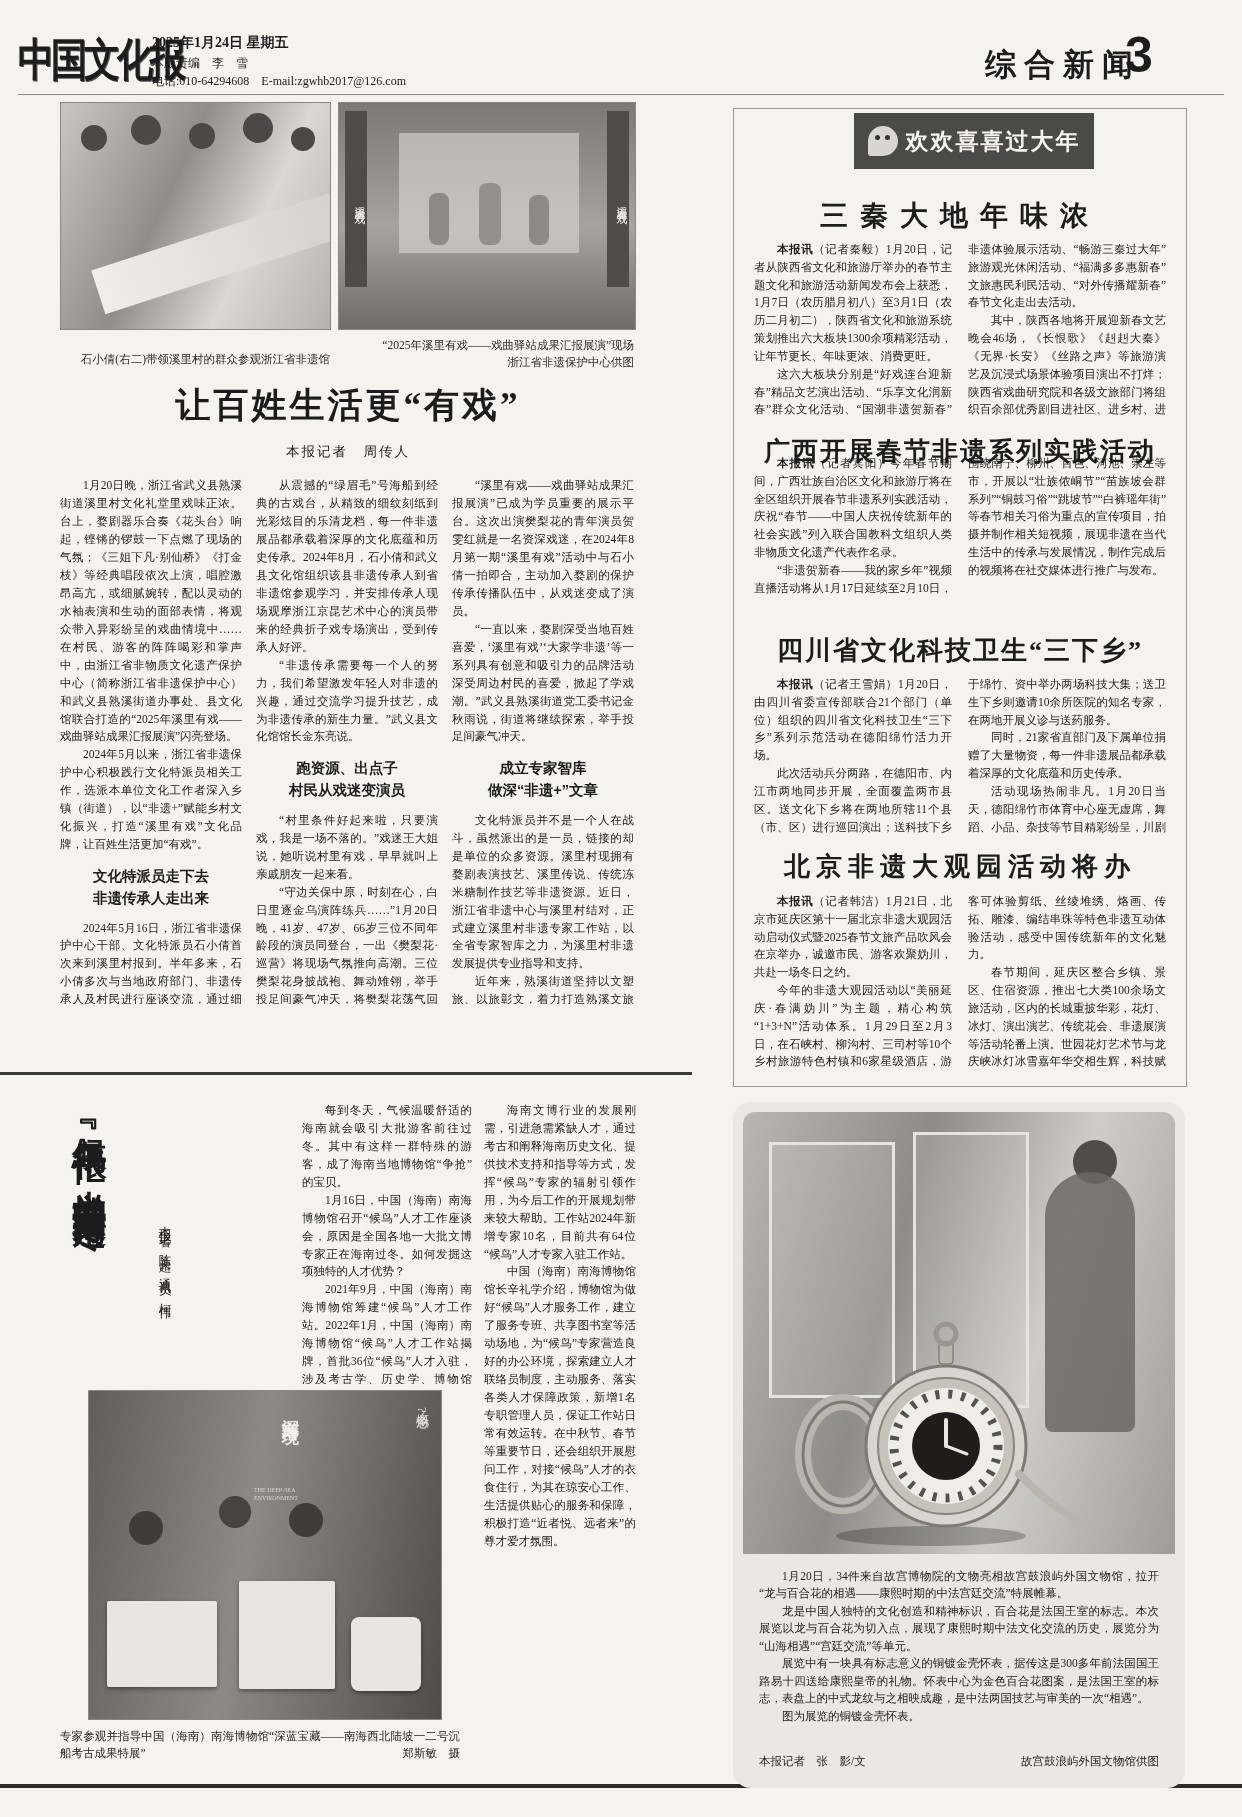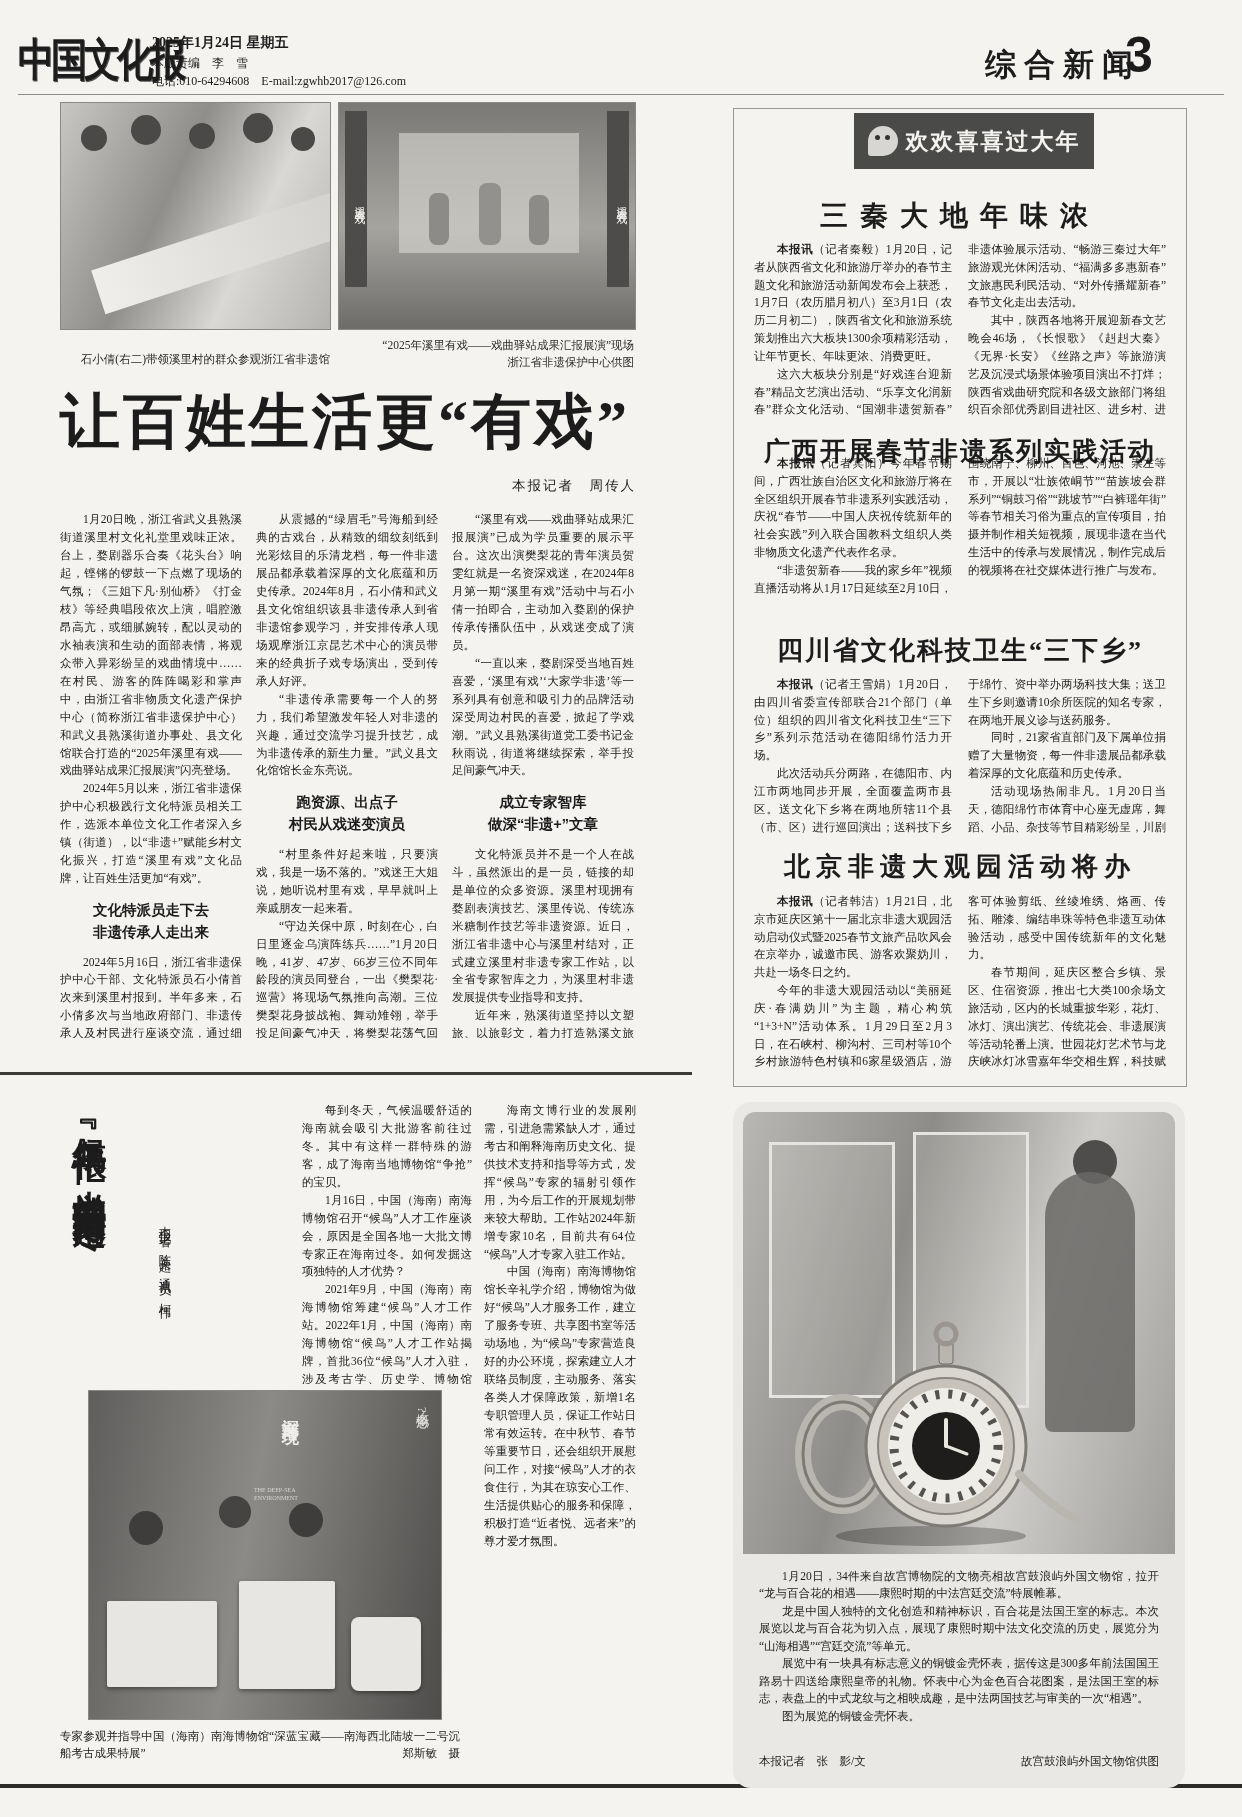--- a/index.html
+++ b/index.html
@@ -26,22 +26,22 @@
   #photo-stage{width:297px;height:226px;background:linear-gradient(#7b7976,#a6a49f 55%,#6e6c69);}
   .head-dot{position:absolute;border-radius:50%;background:#4a4947;}
   .case-band{position:absolute;background:linear-gradient(90deg,#efeeea,#cfcdc9);transform:rotate(-18deg);}
   .stage-backdrop{position:absolute;left:60px;top:30px;width:180px;height:120px;background:#d4d2cd;opacity:.65;}
   .stage-strip{position:absolute;top:8px;width:22px;height:170px;background:#4d4c4a;color:#f2f1ee;
                font-size:11px;text-align:center;padding-top:6px;letter-spacing:2px;}
   .caption-row{display:flex;gap:7px;margin-top:7px;}
   .pcaption{font-size:11.5px;line-height:1.45;color:#2a2a2a;}
   #cap-left{width:270px;text-align:right;padding-top:14px;}
   #cap-right{width:297px;text-align:right;}
-  #main-headline{margin-top:12px;font-size:60px;font-weight:900;letter-spacing:3px;}
-  #main-byline{margin-top:14px;text-align:right;font-size:13.5px;letter-spacing:2px;}
+  #main-headline{margin-top:12px;text-align:center;font-size:35px;font-weight:900;letter-spacing:3px;}
+  #main-byline{margin-top:14px;text-align:center;font-size:13.5px;letter-spacing:2px;}
   #main-cols{margin-top:16px;display:flex;gap:14px;}
   .mcol{width:182px;height:527px;overflow:hidden;font-size:11.5px;line-height:1.56;text-align:justify;}
   .mcol p{margin:0;text-indent:2em;}
   .subhead{font-family:"Liberation Sans","DejaVu Sans",sans-serif;font-weight:bold;font-size:14.5px;
            text-align:center;margin:12px 0 10px;white-space:pre-line;text-indent:0 !important;line-height:1.5;}
   
   #mid-divider{left:0;top:1072px;width:692px;height:3px;background:#3a3a38;}
   #bottom-rule{left:0;top:1784px;width:1242px;height:4px;background:#2b2b29;}
   
   #festival-box{left:733px;top:108px;width:452px;height:977px;border:1px solid #9a9894;}

